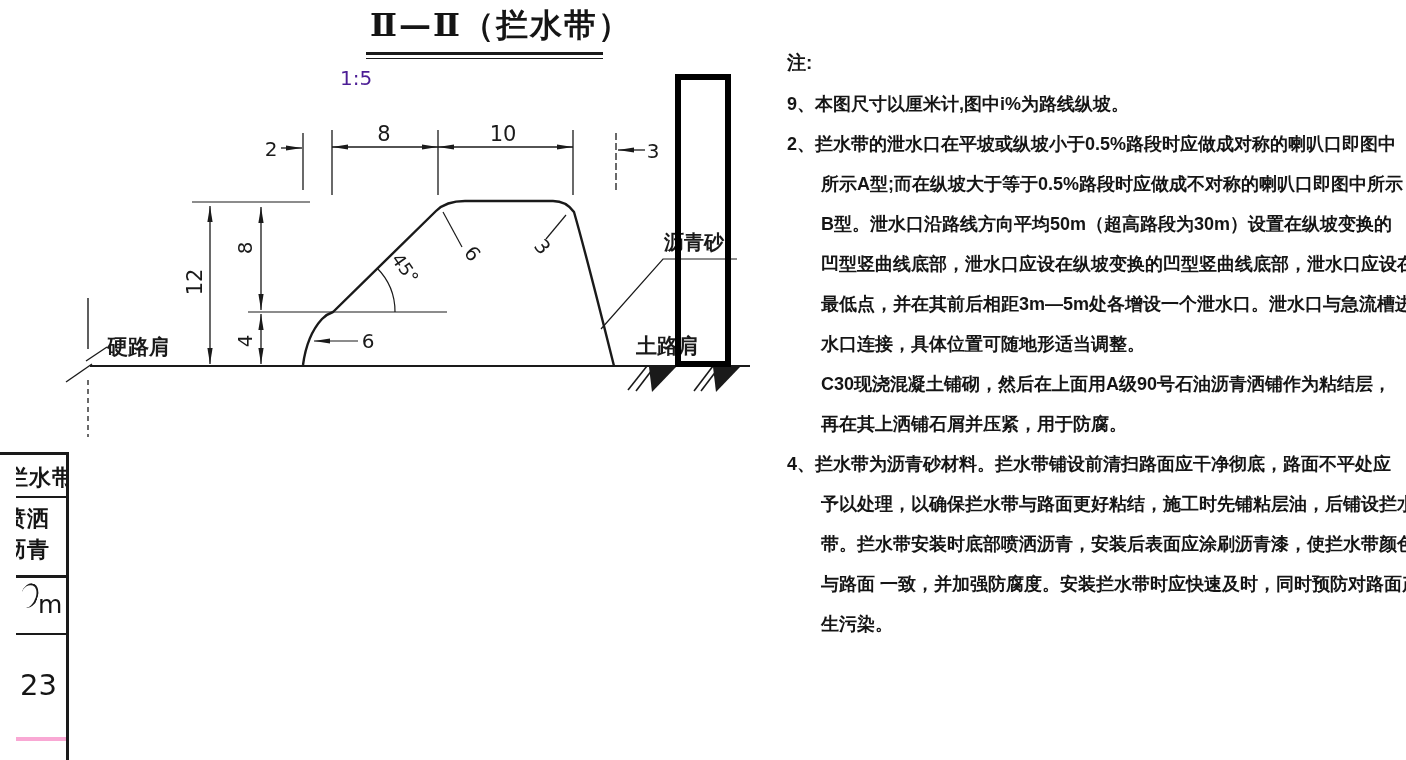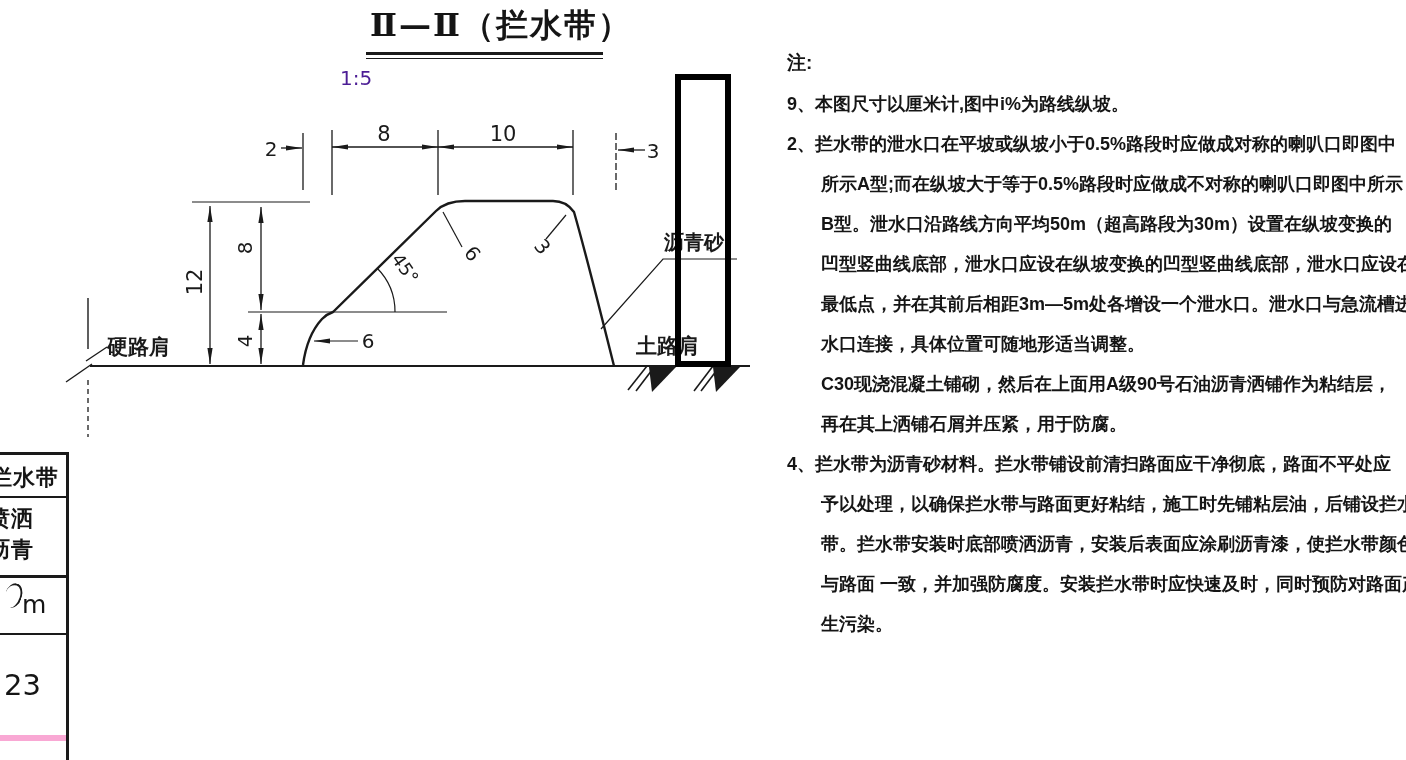--- a/index.html
+++ b/index.html
@@ -20,25 +20,25 @@
   
   
   .notes{position:absolute;left:787px;top:42px;width:620px;font-size:18px;font-weight:600;
          color:#151515;letter-spacing:0px;}
   .notes .nheading{line-height:42px;font-size:19px;}
   .notes .nline{line-height:40px;white-space:nowrap;}
   .notes .ind{padding-left:34px;}
   
   .side-table{position:absolute;left:0px;top:452px;width:69px;height:308px;
               border-top:3px solid #1a1a1a;border-right:3px solid #1a1a1a;box-sizing:border-box;}
-  .side-table .trow{position:relative;box-sizing:border-box;overflow:hidden;}
+  .side-table .trow{position:relative;box-sizing:border-box;overflow:hidden;margin-left:16px;}
   .tr1{height:43px;border-bottom:2px solid #1a1a1a;}
   .tr2{height:80px;border-bottom:3px solid #1a1a1a;}
   .tr3{height:57px;border-bottom:2px solid #1a1a1a;}
-  .tr4{height:106px;border-bottom:6px solid #f9a8d4;text-decoration:underline;}
+  .tr4{height:106px;border-bottom:4px solid #f9a8d4;text-decoration:underline;}
   .t-text{position:absolute;font-weight:600;color:#151515;white-space:nowrap;}
   .r1t{left:-10px;top:8px;font-size:22px;letter-spacing:1px;}
   .r2t{left:-12px;top:5px;font-size:22px;line-height:31px;letter-spacing:1px;}
   .r3t{left:22px;top:12px;font-size:25px;font-weight:500;font-family:"DejaVu Sans",sans-serif;}
   .r3curve{position:absolute;left:5px;top:5px;width:15px;height:23px;border:0;
            border-right:2.5px solid #1a1a1a;border-top:2.5px solid #1a1a1a;
            border-radius:50%;transform:rotate(18deg);}
   .r4t{left:4px;top:33px;font-size:29px;font-weight:500;font-family:"DejaVu Sans",sans-serif;}
 </style>
 </head>

